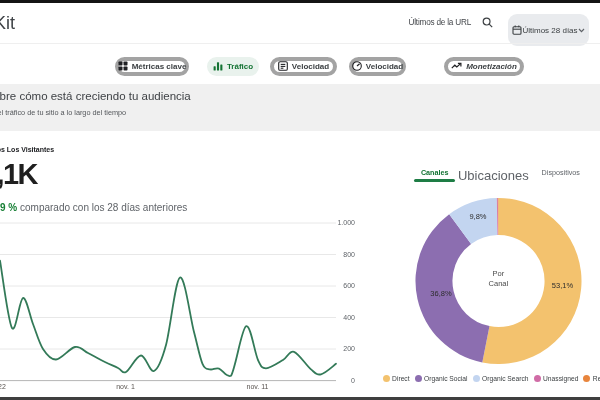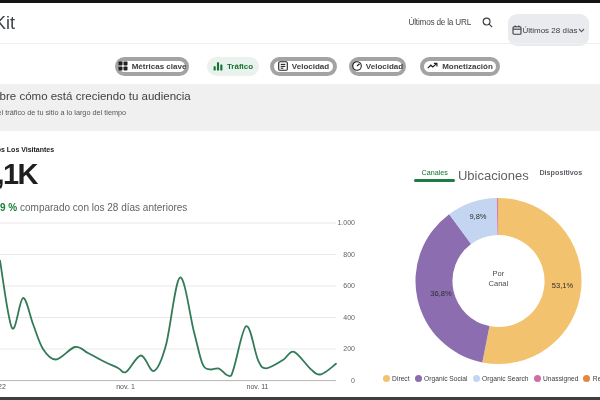--- a/index.html
+++ b/index.html
@@ -60,21 +60,21 @@
   </svg>
     <span>Velocidad</span>
 </div>
 <div class="pill" style="left:349px;width:57px;text-align:right;">
   <svg width="10" height="10" viewBox="0 0 10 10">
     <circle cx="5" cy="5" r="4.3" fill="none" stroke="#202124" stroke-width="1.1"></circle>
     <line x1="5" y1="5" x2="7.6" y2="2.8" stroke="#202124" stroke-width="1.2"></line>
   </svg>
     <span>Velocidad</span>
 </div>
-<div class="pill" style="left:420px;width:80px;">
+<div class="pill" style="left:444px;width:80px;font-style:italic;">
   <svg width="11" height="10" viewBox="0 0 11 10">
     <path d="M0.8,7.2 L3.8,4.2 L5.8,6 L9.6,2.6" fill="none" stroke="#202124" stroke-width="1.2"></path>
     <path d="M6.9,2.4 L9.9,2.4 L9.9,5.4" fill="none" stroke="#202124" stroke-width="1.2"></path>
   </svg>
     <span>Monetización</span>
 </div>
 
 <div class="abs" style="left:0;top:84px;width:600px;height:47px;background:#f0f0f0;"></div>
 <div class="abs" style="left:-33px;top:90px;font-size:11.5px;color:#3f4246;white-space:nowrap;">Descubre cómo está creciendo tu audiencia</div>
 <div class="abs" style="left:-32px;top:108px;font-size:7.3px;color:#54575b;white-space:nowrap;">Observa el tráfico de tu sitio a lo largo del tiempo</div>
@@ -98,23 +98,23 @@
     <text x="355" y="288.4" text-anchor="end" font-size="7" fill="#5f6368">600</text>
     <text x="355" y="319.9" text-anchor="end" font-size="7" fill="#5f6368">400</text>
     <text x="355" y="351.4" text-anchor="end" font-size="7" fill="#5f6368">200</text>
     <text x="355" y="383.0" text-anchor="end" font-size="7" fill="#5f6368">0</text>
   <text x="2" y="388.5" text-anchor="middle" font-size="7" fill="#58534f">22</text>
   <text x="125.5" y="388.5" text-anchor="middle" font-size="7" fill="#58534f">nov. 1</text>
   <text x="257.5" y="388.5" text-anchor="middle" font-size="7" fill="#58534f">nov. 11</text>
   <path d="M0.0,260.6C2.0,271.8 8.2,321.8 12.0,328.0C15.8,334.2 19.5,298.7 23.0,298.0C26.5,297.3 29.7,315.5 33.0,324.0C36.3,332.5 39.2,343.1 43.0,349.0C46.8,354.9 50.7,359.8 56.0,359.5C61.3,359.2 69.7,348.1 75.0,347.0C80.3,345.9 83.7,350.8 88.0,353.0C92.3,355.2 96.0,357.5 101.0,360.0C106.0,362.5 113.8,366.0 118.0,368.0C122.2,370.0 122.2,374.1 126.0,372.0C129.8,369.9 136.3,355.7 141.0,355.5C145.7,355.3 149.8,372.8 154.0,371.0C158.2,369.2 161.7,360.6 166.0,345.0C170.3,329.4 175.3,279.7 180.0,277.5C184.7,275.3 190.2,317.6 194.0,332.0C197.8,346.4 199.8,357.6 202.5,363.8C205.2,370.0 207.2,368.6 210.0,369.4C212.8,370.2 215.5,367.5 219.0,368.6C222.5,369.7 226.5,378.0 231.0,375.8C235.5,368.8 241.5,328.9 246.0,326.3C250.5,323.7 254.7,353.0 258.0,360.0C261.3,367.0 261.8,368.3 266.0,368.3C270.2,368.3 278.3,362.8 283.0,360.0C287.7,357.2 289.3,350.2 294.0,351.8C298.7,353.4 306.5,365.6 311.0,369.4C315.5,373.1 316.8,375.2 321.0,374.3C325.2,373.4 333.5,365.6 336.0,363.8" fill="none" stroke="#337a58" stroke-width="1.8" stroke-linecap="round"></path>
 </svg>
 
-<div class="abs" style="left:434.7px;top:167.5px;transform:translateX(-50%);font-size:7.2px;font-weight:400;color:#137333;white-space:nowrap;">Canales</div>
+<div class="abs" style="left:434.7px;top:167.5px;transform:translateX(-50%);font-size:7.2px;font-weight:700;color:#137333;white-space:nowrap;">Canales</div>
 <div class="abs" style="left:493.4px;top:167.5px;transform:translateX(-50%);font-size:13px;font-weight:400;color:#5f6368;white-space:nowrap;">Ubicaciones</div>
-<div class="abs" style="left:560.8px;top:167.5px;transform:translateX(-50%);font-size:7.2px;font-weight:700;color:#5f6368;white-space:nowrap;text-align:right;">Dispositivos</div>
+<div class="abs" style="left:560.8px;top:167.5px;transform:translateX(-50%);font-size:7.2px;font-weight:400;color:#5f6368;white-space:nowrap;text-align:right;">Dispositivos</div>
 <div class="abs" style="left:413.8px;top:178.5px;width:41px;height:3px;border-radius:1.5px;background:#1e7d45;"></div>
 
 <svg class="abs" style="left:405px;top:187px;" width="195" height="190" viewBox="0 0 195 190">
 <path d="M93.4,11.0A83.0,83.0 0 1 1 77.3,175.4L84.5,139.1A46.0,46.0 0 1 0 93.4,48.0Z" fill="#F3C26E"></path>
 <path d="M77.3,175.4A83.0,83.0 0 0 1 44.2,27.2L66.1,57.0A46.0,46.0 0 0 0 84.5,139.1Z" fill="#8C6EB0"></path>
 <path d="M44.2,27.2A83.0,83.0 0 0 1 91.8,11.0L92.5,48.0A46.0,46.0 0 0 0 66.1,57.0Z" fill="#C3D5F0"></path>
 <path d="M91.8,11.0A83.0,83.0 0 0 1 92.8,11.0L93.1,48.0A46.0,46.0 0 0 0 92.5,48.0Z" fill="#D06CA6"></path>
 <path d="M92.8,11.0A83.0,83.0 0 0 1 93.4,11.0L93.4,48.0A46.0,46.0 0 0 0 93.1,48.0Z" fill="#E8853D"></path>
 
   <text x="157.5" y="101" text-anchor="middle" font-size="7.5" fill="#2d2d2d">53,1%</text>

